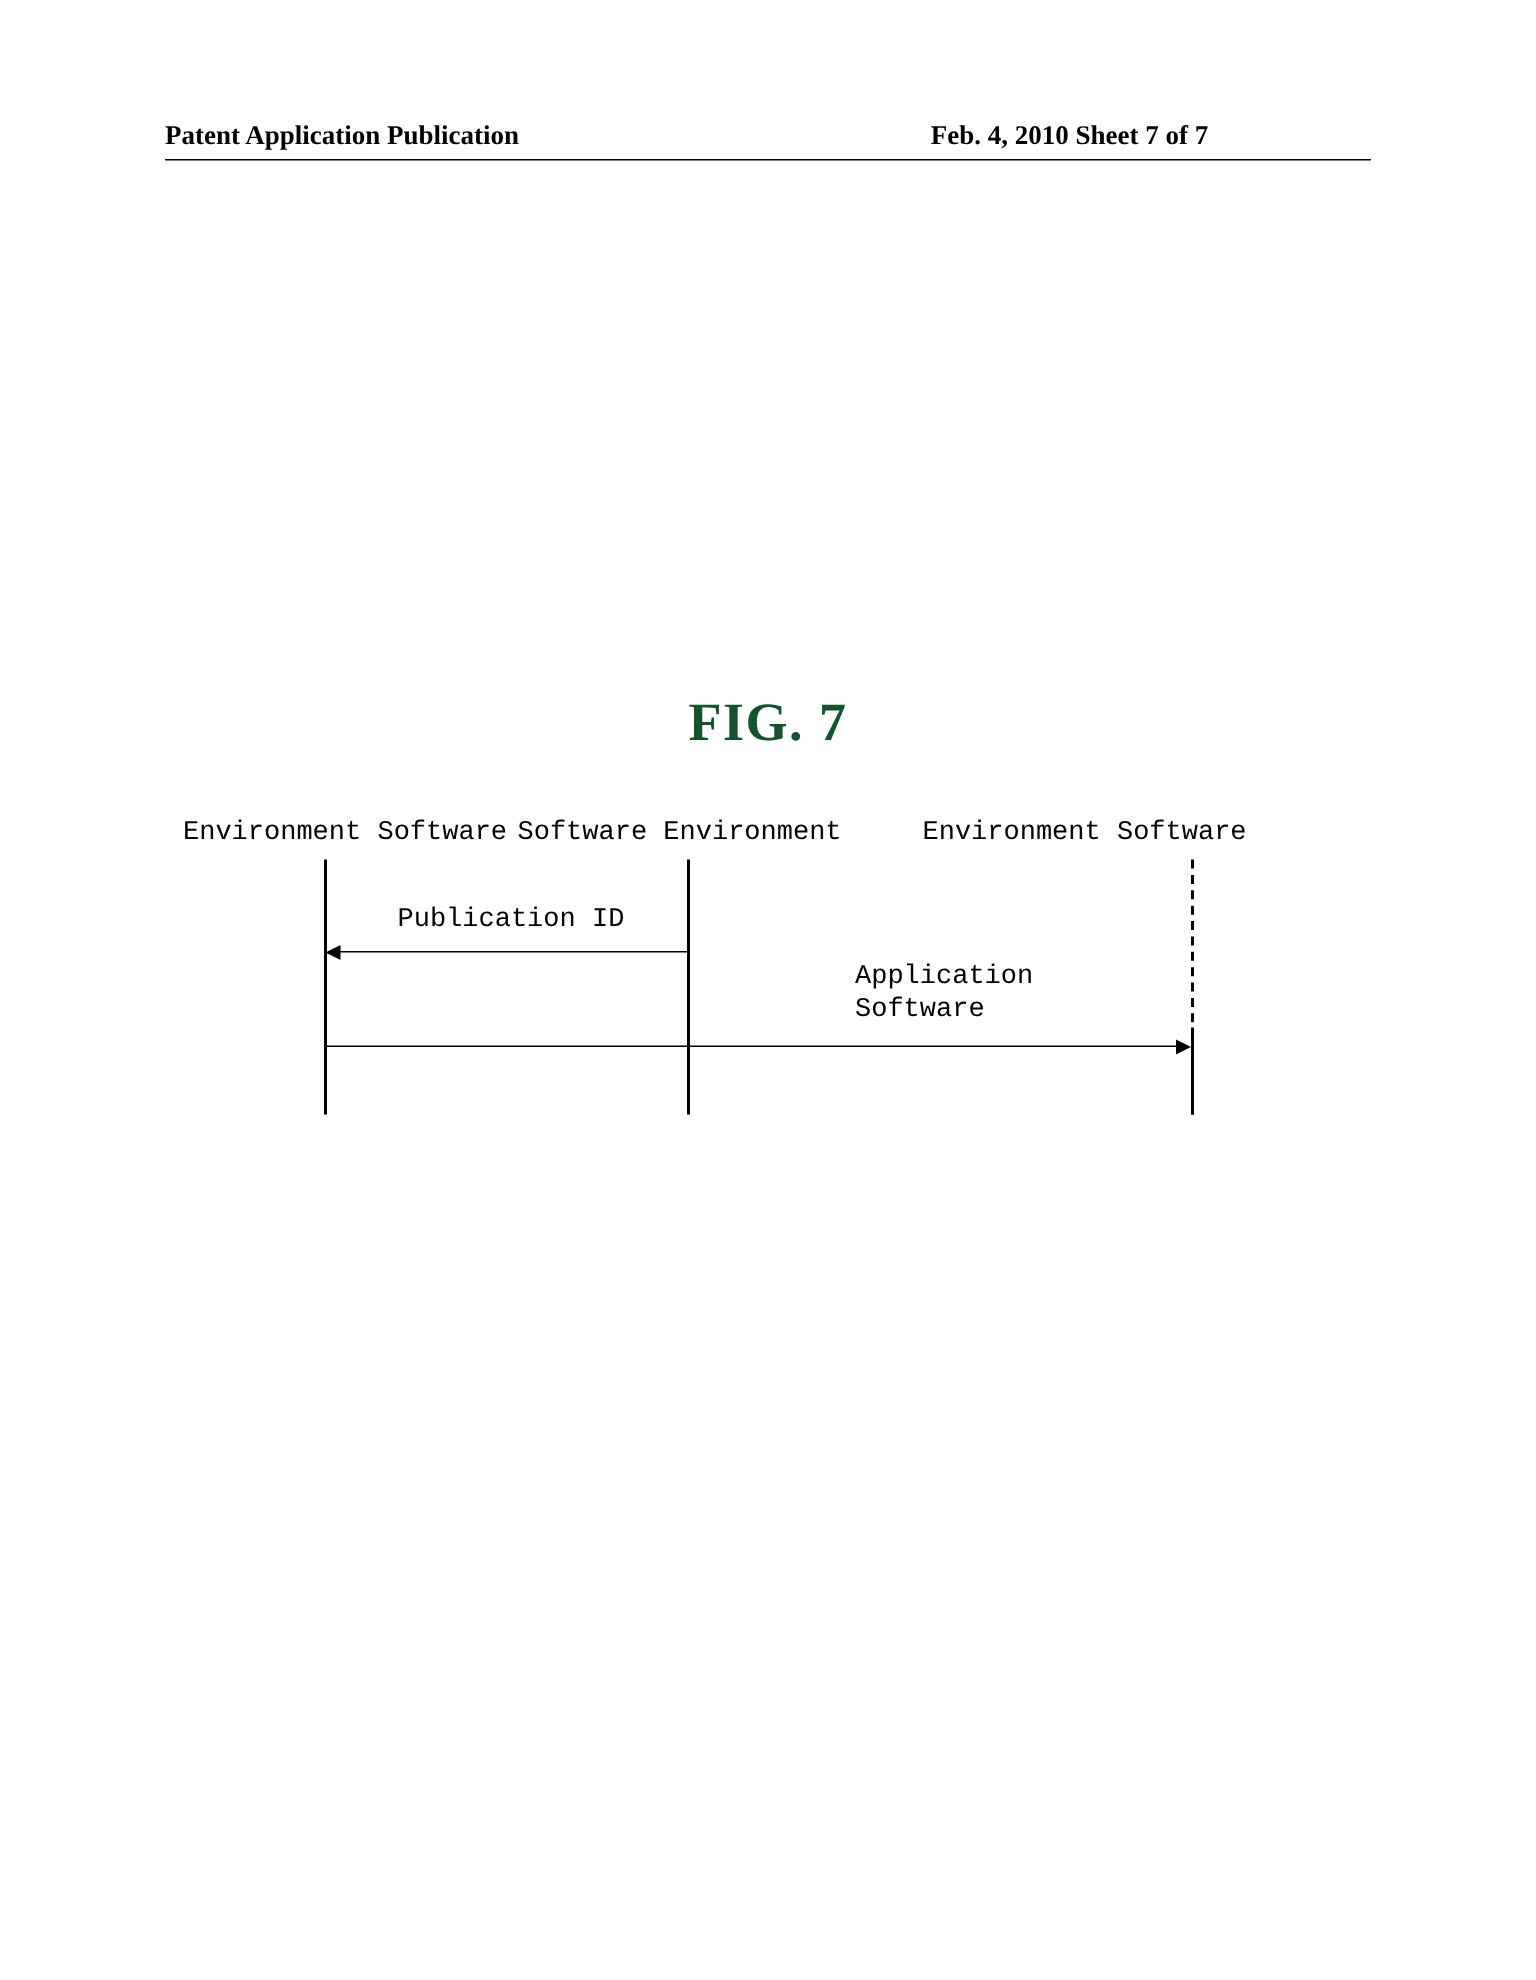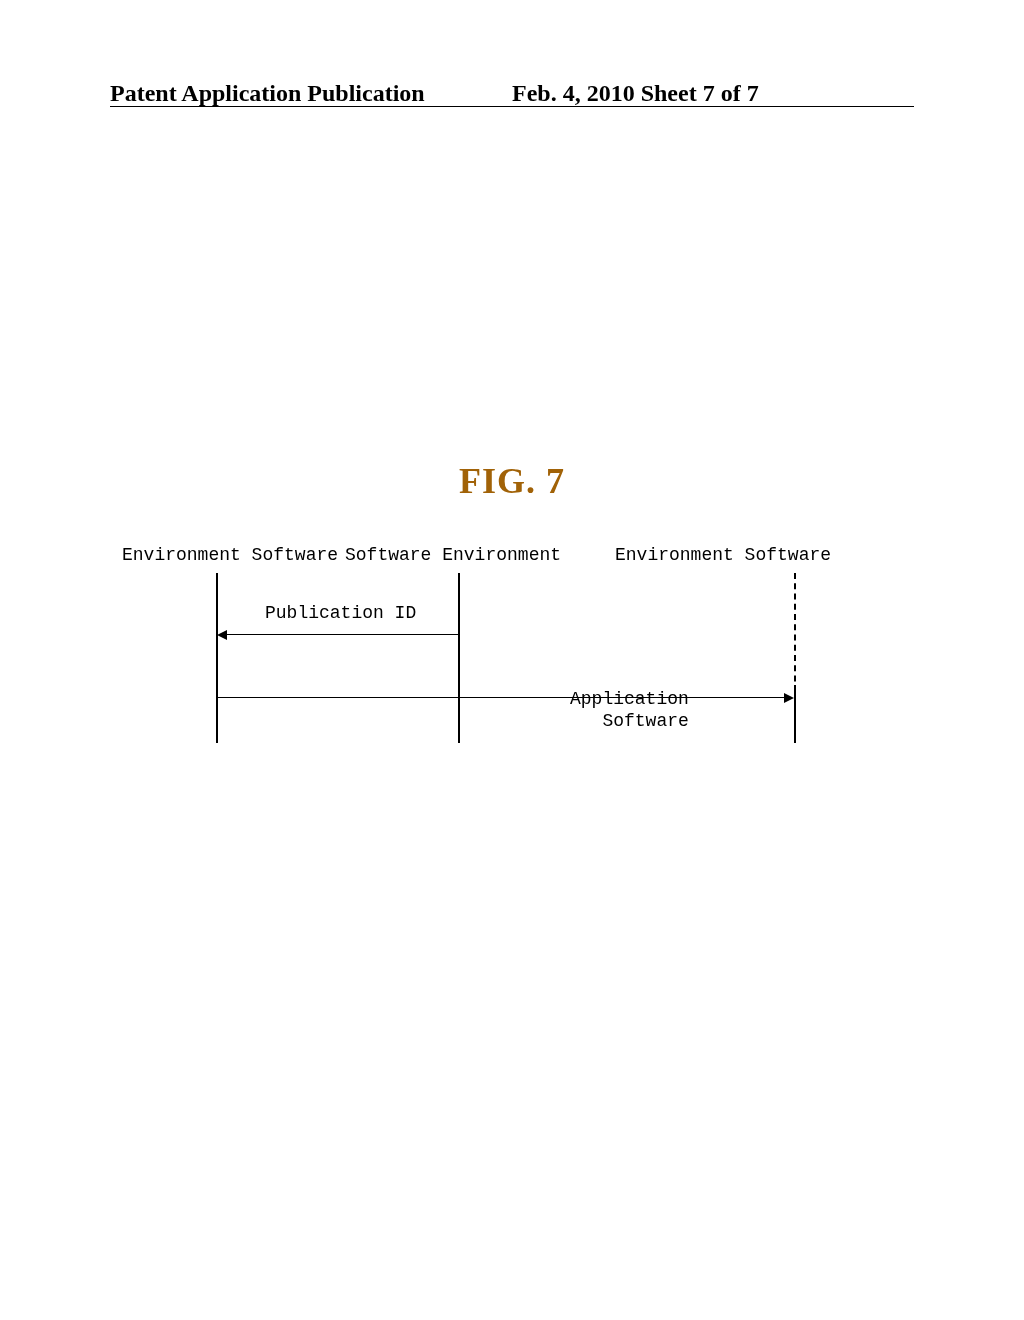--- a/index.html
+++ b/index.html
@@ -15,50 +15,51 @@
       position: relative;
     }
     .header {
       position: absolute;
       top: 80px;
       left: 0;
       right: 0;
       padding: 0 110px;
       display: flex;
       justify-content: space-between;
-      font-size: 24px;
+      font-size: 18px;
       font-weight: bold;
       color: #000;
     }
     .header-left {
       flex: 1;
     }
     .header-center {
       flex: 1;
+      text-align: center;
     }
     .header-right {
       flex: 1;
       text-align: right;
     }
     .header-rule {
       position: absolute;
       top: 106px;
       left: 110px;
       right: 110px;
       border-top: 1.5px solid #000;
     }
     .figure-title {
       position: absolute;
       top: 460px;
       left: 0;
       right: 0;
       text-align: center;
       font-size: 36px;
       font-weight: bold;
-      color: #a16207;
+      color: #14532d;
       letter-spacing: 1px;
     }
     .diagram {
       position: absolute;
       top: 545px;
       left: 110px;
       width: 790px;
       height: 220px;
       font-family: "Courier New", monospace;
       font-size: 18px;
@@ -96,23 +97,22 @@
       white-space: nowrap;
       text-align: center;
     }
     .m1-label {
       left: 155px;
       top: 58px;
     }
     .m2-label {
       left: 460px;
       top: 95px;
-      text-align: right;
+      text-align: left;
       line-height: 22px;
-      margin-top: 48px;
     }
     .arrow-line {
       position: absolute;
       border-top: 1.5px solid #000;
     }
     .arrow-head-left {
       position: absolute;
       width: 0;
       height: 0;
       border-top: 5px solid transparent;

